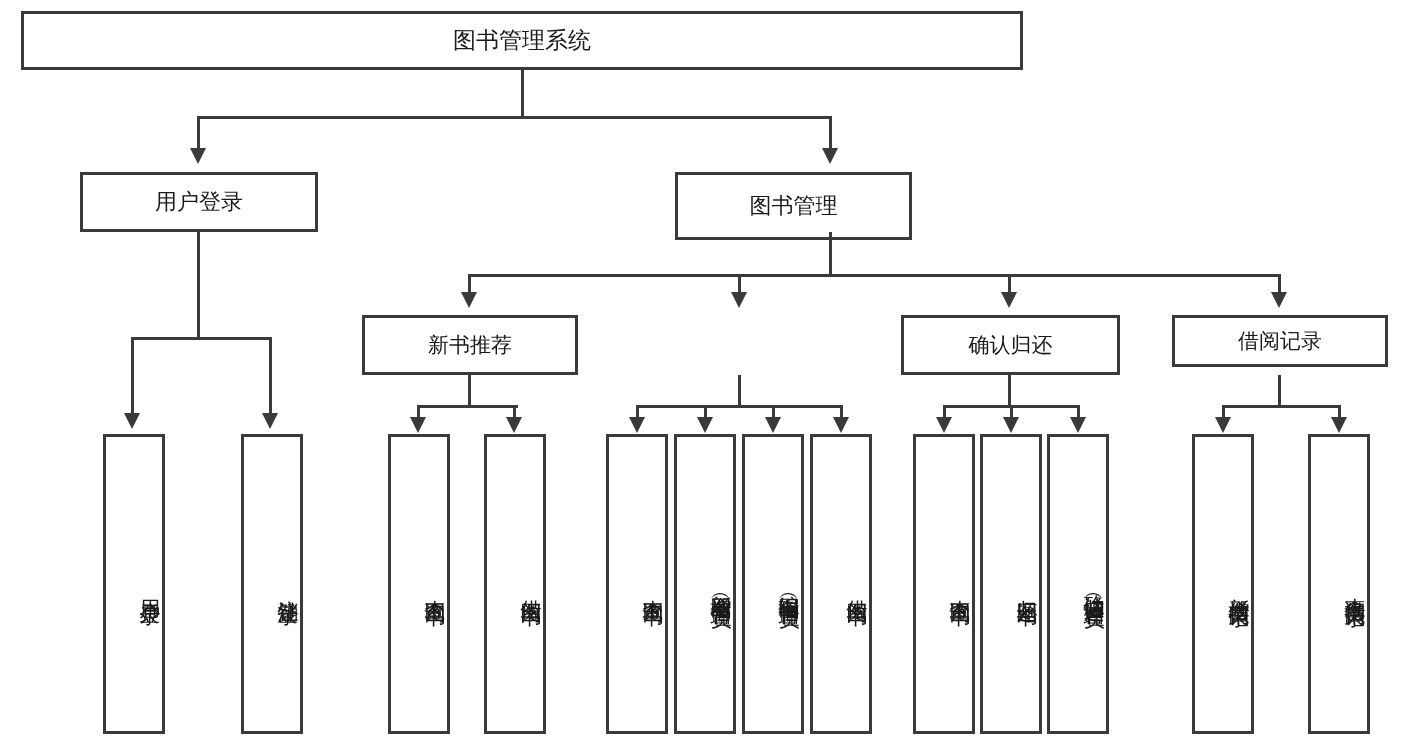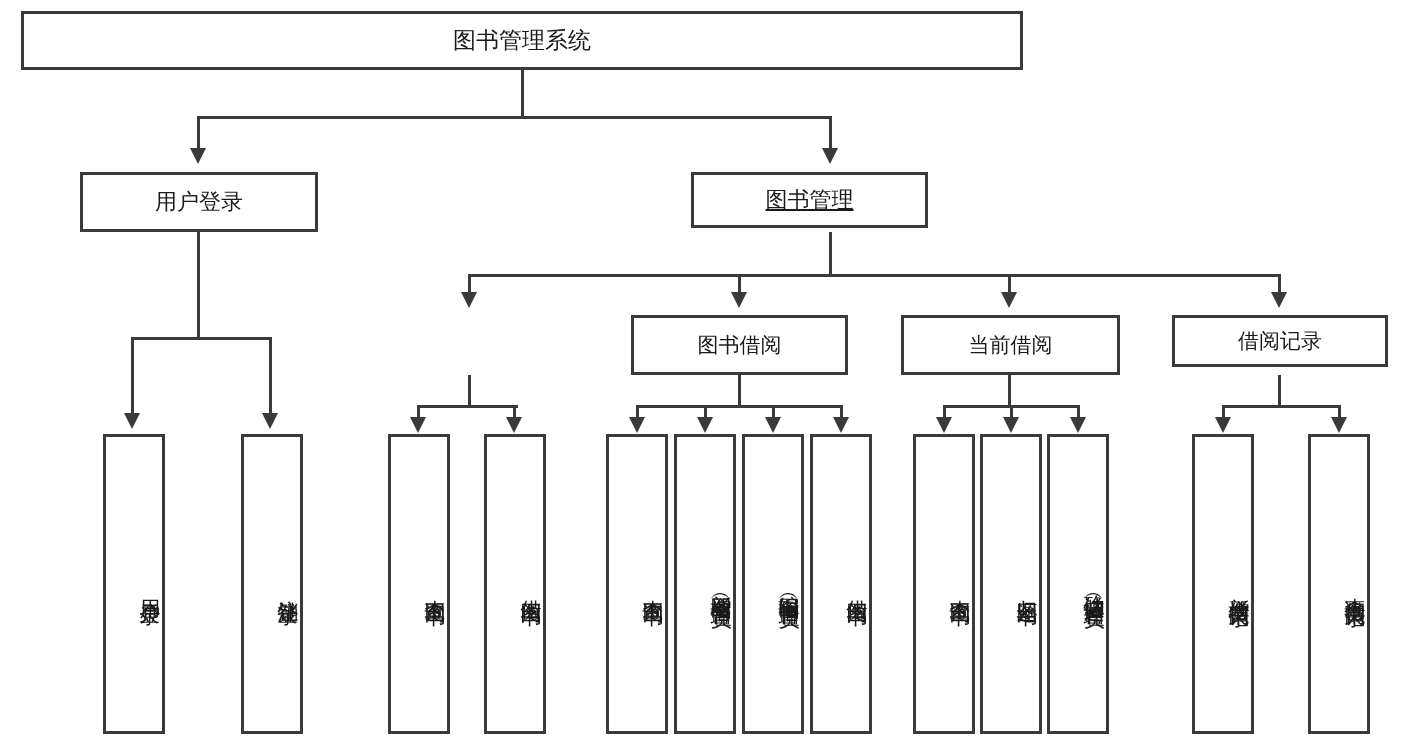--- a/index.html
+++ b/index.html
@@ -99,21 +99,21 @@
   <div class="vline" style="left:197px; top:116px; height:34px;"></div>
   <div class="arrow" style="left:190px; top:148px;"></div>
 
   <div class="vline" style="left:829px; top:116px; height:34px;"></div>
   <div class="arrow" style="left:822px; top:148px;"></div>
 
   <div class="node lvl1" style="left:80px; top:172px; width:238px; height:60px;">
     <span class="nlabel">用户登录</span>
   </div>
 
-  <div class="node lvl1" style="left:691px; top:172px; width:237px; height:56px;text-decoration:underline;">
+  <div class="node lvl1" style="left:675px; top:172px; width:237px; height:68px;">
     <span class="nlabel">图书管理</span>
   </div>
 
   <div class="vline" style="left:197px; top:232px; height:107px;"></div>
   <div class="hline" style="left:131px; top:337px; width:139px;"></div>
   <div class="vline" style="left:131px; top:337px; height:78px;"></div>
   <div class="arrow" style="left:124px; top:413px;"></div>
   <div class="vline" style="left:269px; top:337px; height:78px;"></div>
   <div class="arrow" style="left:262px; top:413px;"></div>
 
@@ -125,25 +125,25 @@
 
   <div class="vline" style="left:738px; top:274px; height:20px;"></div>
   <div class="arrow" style="left:731px; top:292px;"></div>
 
   <div class="vline" style="left:1008px; top:274px; height:20px;"></div>
   <div class="arrow" style="left:1001px; top:292px;"></div>
 
   <div class="vline" style="left:1278px; top:274px; height:20px;"></div>
   <div class="arrow" style="left:1271px; top:292px;"></div>
 
-  <div class="node lvl2" style="left:631px; top:315px; width:217px; height:60px;">
-    <span class="nlabel">图书借阅</span>
+  <div class="node lvl2" style="left:362px; top:315px; width:216px; height:60px;">
+    <span class="nlabel">新书推荐</span>
   </div>
   <div class="node lvl2" style="left:901px; top:315px; width:219px; height:60px;">
-    <span class="nlabel">当前借阅</span>
+    <span class="nlabel">确认归还</span>
   </div>
   <div class="node lvl2" style="left:1172px; top:315px; width:216px; height:52px;">
     <span class="nlabel">借阅记录</span>
   </div>
 
   <div class="vline" style="left:468px; top:375px; height:33px;"></div>
   <div class="hline" style="left:417px; top:405px; width:101px;"></div>
   <div class="vline" style="left:417px; top:405px; height:14px;"></div>
   <div class="arrow" style="left:410px; top:417px;"></div>
   <div class="vline" style="left:513px; top:405px; height:14px;"></div>

